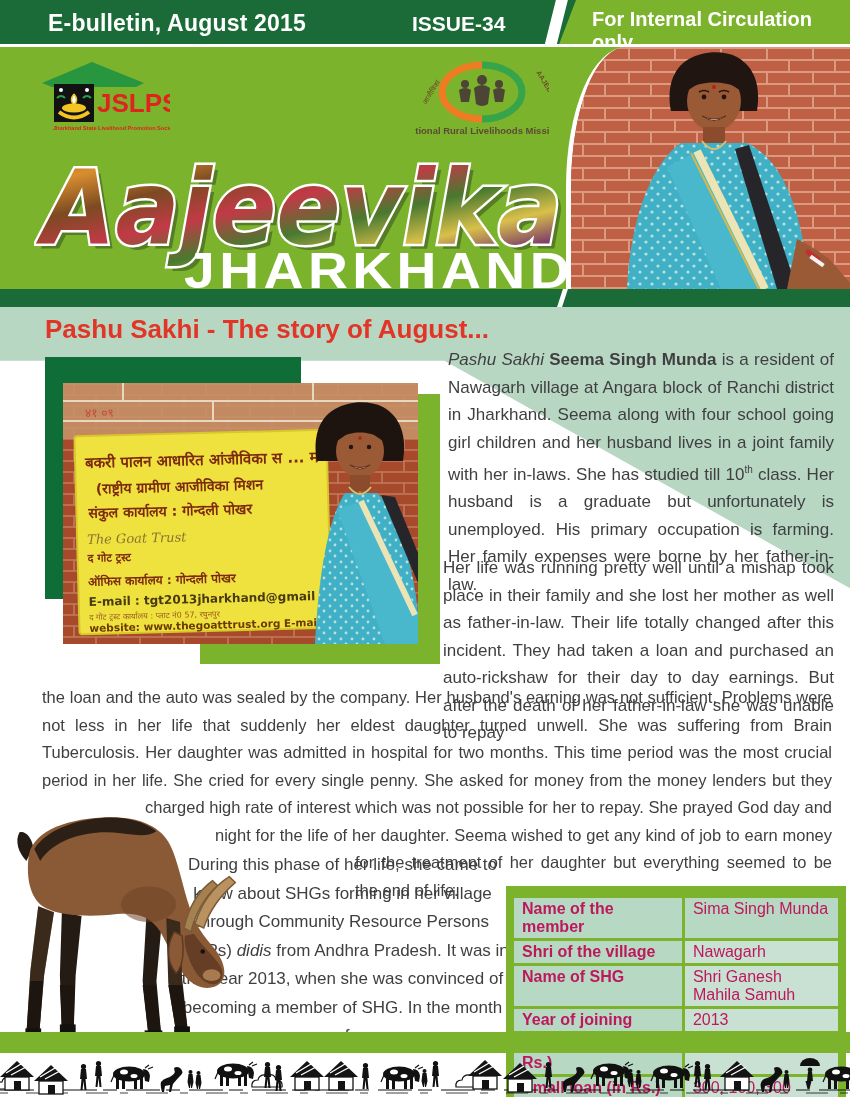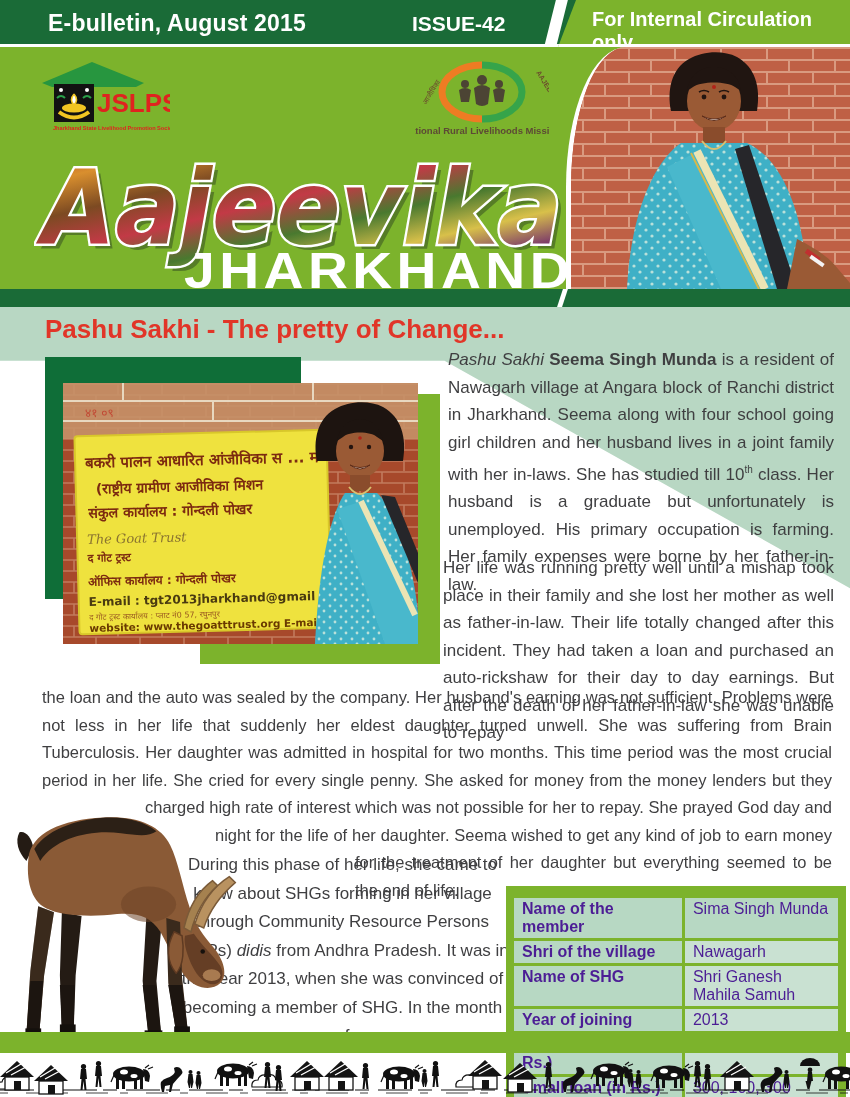--- a/index.html
+++ b/index.html
@@ -44,40 +44,40 @@
   .sup{vertical-align:super;font-size:10px;}
   .sp{float:left;clear:left;}
   .sp1{width:2px;height:110px;}
   .sp2{width:105px;height:28px;}
   .sp3{width:175px;height:28px;}
   .sp4{width:315px;height:28px;}
 
   
   .member-table{left:506px;top:886px;width:340px;border-collapse:separate;border-spacing:3px;
                 background:#7cb32c;border:5px solid #7cb32c;border-top-width:9px;border-bottom-width:9px;}
-  .member-table td{font-size:16px;color:#4c1d95;padding:2px 8px;vertical-align:top;}
+  .member-table td{font-size:16px;color:#be185d;padding:2px 8px;vertical-align:top;}
   .member-table td.lbl{background:#b7d8c3;font-weight:bold;width:170px;}
   .member-table td.val{background:#c9e1d2;width:150px;}
   .member-table tr.first td.val{font-weight:normal;background:#b7d8c3;}
 
   
   .bottom-green{left:0;top:1032px;width:850px;height:21px;background:#7cb32c;}
   .frieze{left:0;top:1053px;width:850px;height:44px;}
   .goat{left:0;top:788px;width:238px;height:266px;}
 </style>
 </head>
 <body>
 
 <div class="page">
 
   <div class="abs topbar"></div>
   <div class="abs topbar-divider"></div>
   <div class="abs topbar-right"></div>
   <div class="abs ebulletin">E-bulletin, August 2015</div>
-  <div class="abs issue">ISSUE-42</div>
+  <div class="abs issue">ISSUE-34</div>
   <div class="abs circulation">For Internal Circulation only</div>
 
   <div class="abs masthead-bg"></div>
 
   <svg class="abs" style="left:40px;top:58px;" width="130" height="74" viewBox="0 0 130 74">
     <path d="M2,25 L52,4 L104,25 L96,29 L12,29 Z" fill="#27963f"></path>
     <rect x="14" y="26" width="40" height="38" fill="#121212"></rect>
     <ellipse cx="34" cy="50" rx="12" ry="4.5" fill="#f2c522"></ellipse>
     <path d="M19,54 q15,11 30,0" stroke="#f2c522" stroke-width="4" fill="none"></path>
     <path d="M34,36 q5,6 0,11 q-5,-5 0,-11" fill="#fff" stroke="#f2c522" stroke-width="1.5"></path>
@@ -153,21 +153,21 @@
       <path d="M226,192 C238,198 252,206 262,216 L284,242 L216,242 Z" fill="#9a5a35"></path>
       <rect x="234" y="206" width="16" height="5" fill="#c03030" transform="rotate(35 242 208)"></rect>
       <rect x="238" y="212" width="16" height="4" fill="#f4f4f4" transform="rotate(35 246 214)"></rect>
     </svg>
   </div>
 
   <div class="abs darkbar"></div>
   <div class="abs darkbar-notch"></div>
   <div class="abs pale-wedge"></div>
 
-  <div class="abs headline">Pashu Sakhi - The pretty of Change...</div>
+  <div class="abs headline">Pashu Sakhi - The story of August...</div>
 
   <div class="abs photo-dark-rect"></div>
   <div class="abs photo-green-rect"></div>
   <div class="abs story-photo">
     <svg width="355" height="261" viewBox="0 0 355 261">
       <defs>
         <pattern id="bricks2" width="44" height="22" patternUnits="userSpaceOnUse">
           <rect width="44" height="22" fill="#a7492b"></rect>
           <path d="M0,1 H44 M0,12 H44" stroke="#c27a5c" stroke-width="1.6"></path>
           <path d="M11,1 V12 M33,12 V22" stroke="#c27a5c" stroke-width="1.6"></path>

